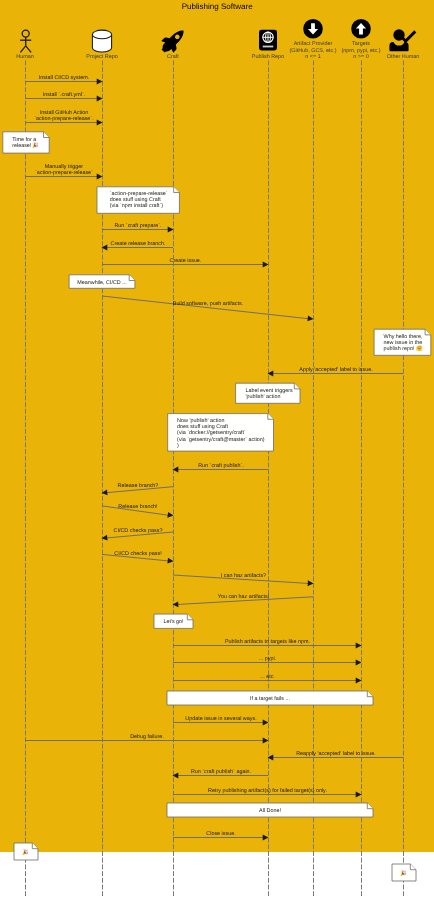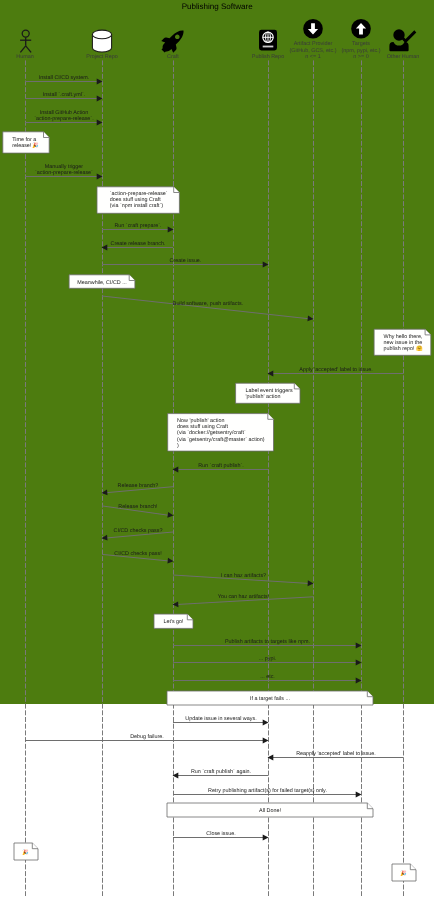--- a/index.html
+++ b/index.html
@@ -1,20 +1,20 @@
 <!DOCTYPE html>
 <html><head>
 <meta charset="utf-8">
 <style>
   html,body{margin:0;padding:0;background:#ffffff;}
   body{width:434px;height:904px;overflow:hidden;
        font-family:"Liberation Sans",sans-serif;
        -webkit-font-smoothing:antialiased;
        text-rendering:geometricPrecision;}
-  #stage{position:relative;width:434px;height:704px;background:#4d7c0f;}
+  #stage{position:relative;width:434px;height:852px;background:#eab308;}
   svg{position:absolute;left:0;top:0;overflow:visible;}
   text{font-family:"Liberation Sans",sans-serif;fill:#000;}
   .ttl{font-size:8.05px;}
   .hdr{font-size:5.45px;fill:#3a3a3a;}
   .msg{font-size:5.4px;fill:#1a1a1a;}
   .note{font-size:5.4px;fill:#1a1a1a;}
   .lifeline{stroke:#7a7a7a;stroke-width:1;stroke-dasharray:5.0 1.7;}
   .arrowline{stroke:#6e6e6e;stroke-width:1;fill:none;}
   .noteb{fill:#fffffe;stroke:#6b6b6b;stroke-width:0.8;}
   .notefold{fill:#fff;stroke:#6b6b6b;stroke-width:0.8;}

